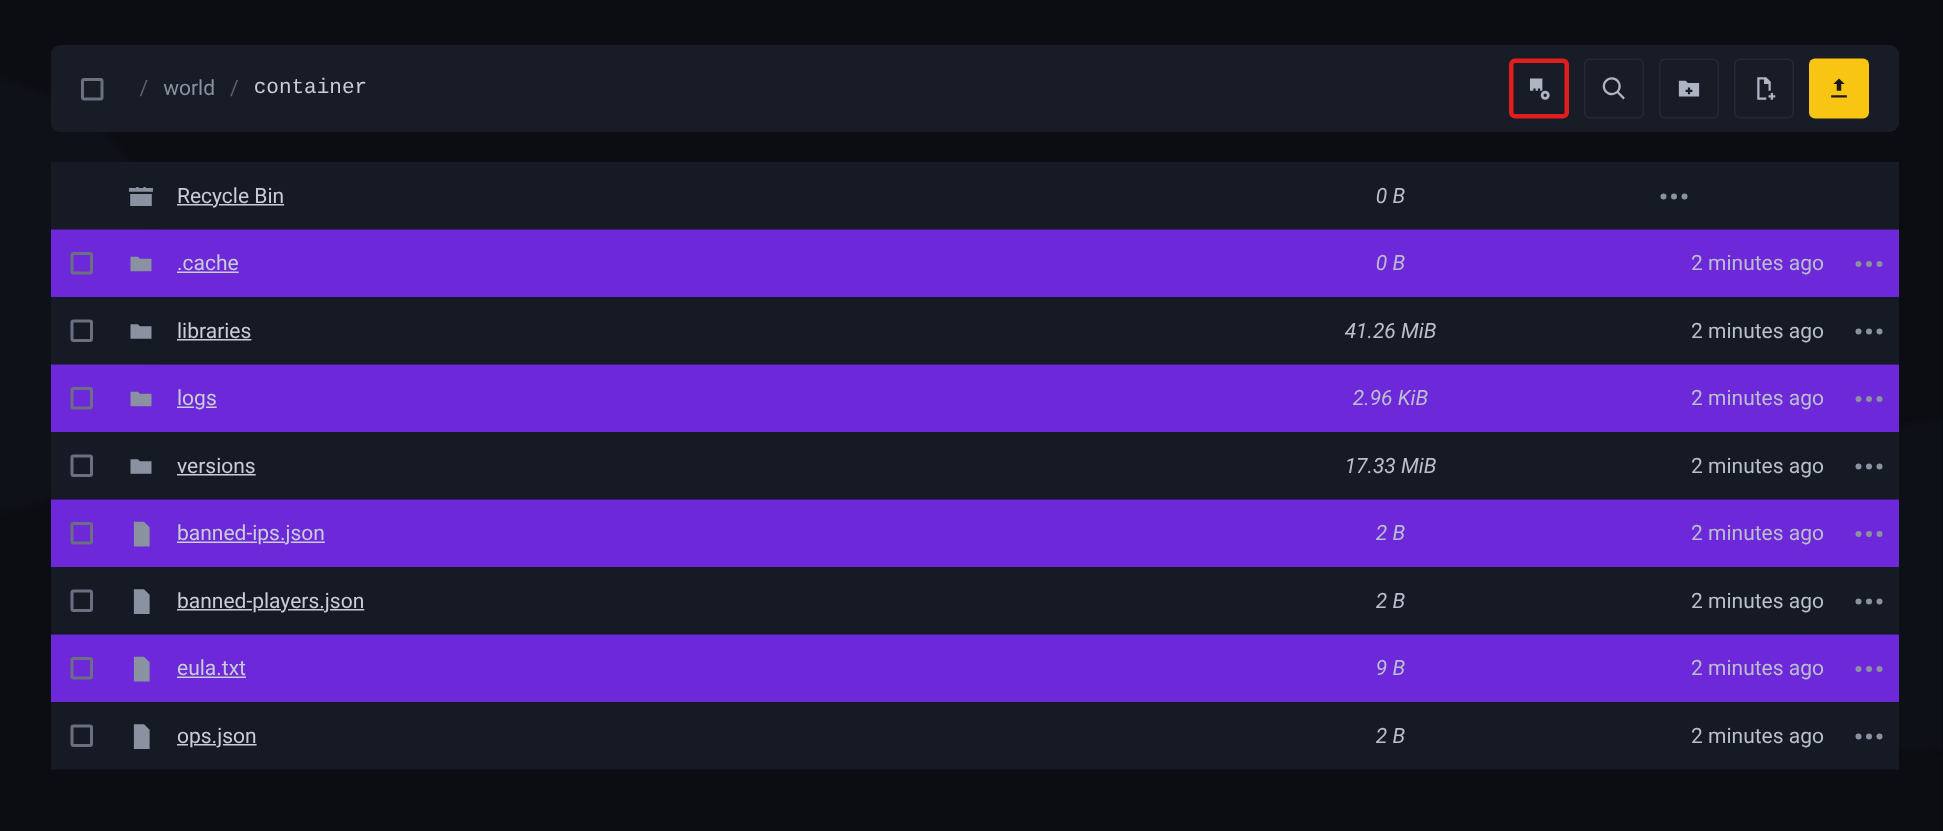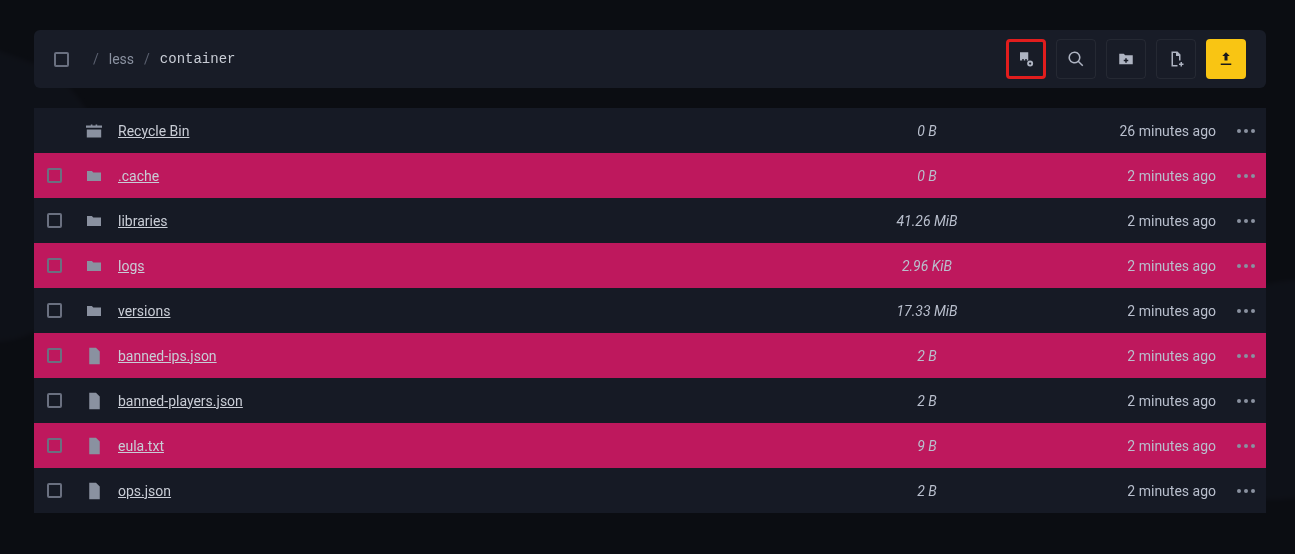--- a/index.html
+++ b/index.html
@@ -58,21 +58,21 @@
   .list {
     position: absolute;
     top: 108px; left: 34px; right: 29px;
   }
   .row {
     display: grid;
     grid-template-columns: 40px 40px 1fr 150px 220px 40px;
     align-items: center;
     height: 45px;
     font-size: 14px;
-    background: #be185d;
+    background: #6d28d9;
     color: #c9cdd6;
   }
   .row:nth-child(odd) { background: #161a25; }
   .cell-check { display:flex; justify-content:center; }
   .cell-icon { display:flex; justify-content:center; }
   .cell-name { padding-left: 4px; text-decoration: underline; }
   .cell-size { text-align: center; color: #b9bfcd; padding-right: 8px; font-style: italic; }
   .cell-date { text-align: right; padding-right: 10px; color: #b9bfcd; }
   .cell-actions { display:flex; justify-content:center; }
   .chk {
@@ -90,21 +90,21 @@
 </head>
 <body>
 
 <div class="bg-blob b1"></div>
 <div class="bg-blob b2"></div>
 
 <div class="panel">
   <div class="crumbs">
     <div class="select-all"></div>
     <span class="crumb-sep">/</span>
-    <span class="crumb">less</span>
+    <span class="crumb">world</span>
     <span class="crumb-sep">/</span>
     <span class="crumb current">container</span>
   </div>
   <div class="toolbar">
     <div class="tbtn highlight">
       <svg viewBox="0 0 24 24">
           <path class="ico" d="M4 3h11v11h-2v-2h-2v2H9v-2H7v2H4zM6 5h2v2H6zM9 5h2v2H9zM6 8h2v2H6zM9 8h2v2H9zM17.5 14a4 4 0 1 0 0 8 4 4 0 0 0 0-8zm0 2.5a1.5 1.5 0 1 1 0 3 1.5 1.5 0 0 1 0-3z"></path>
         </svg>
     </div>
     <div class="tbtn">
@@ -135,21 +135,20 @@
       <div class="cell-check">
         <div class="chk" style="visibility:hidden"></div>
       </div>
       <div class="cell-icon">
         <svg class="bin-ico" viewBox="0 0 24 20">
           <path fill="#8a91a0" d="M2 3h20v3H2zM3 8h18v10H3zM8 4V2h2v2zM14 4V2h2v2zM6 10h2v6H6zM10 10h2v6h-2zM14 10h2v6h-2z"></path>
         </svg>
       </div>
       <div class="cell-name">Recycle Bin</div>
       <div class="cell-size">0 B</div>
-      <div class="cell-date">26 minutes ago</div>
       <div class="cell-actions">
         <div class="dots">
           <span></span>
           <span></span>
           <span></span>
         </div>
       </div>
     </div>
     <div class="row">
       <div class="cell-check">

